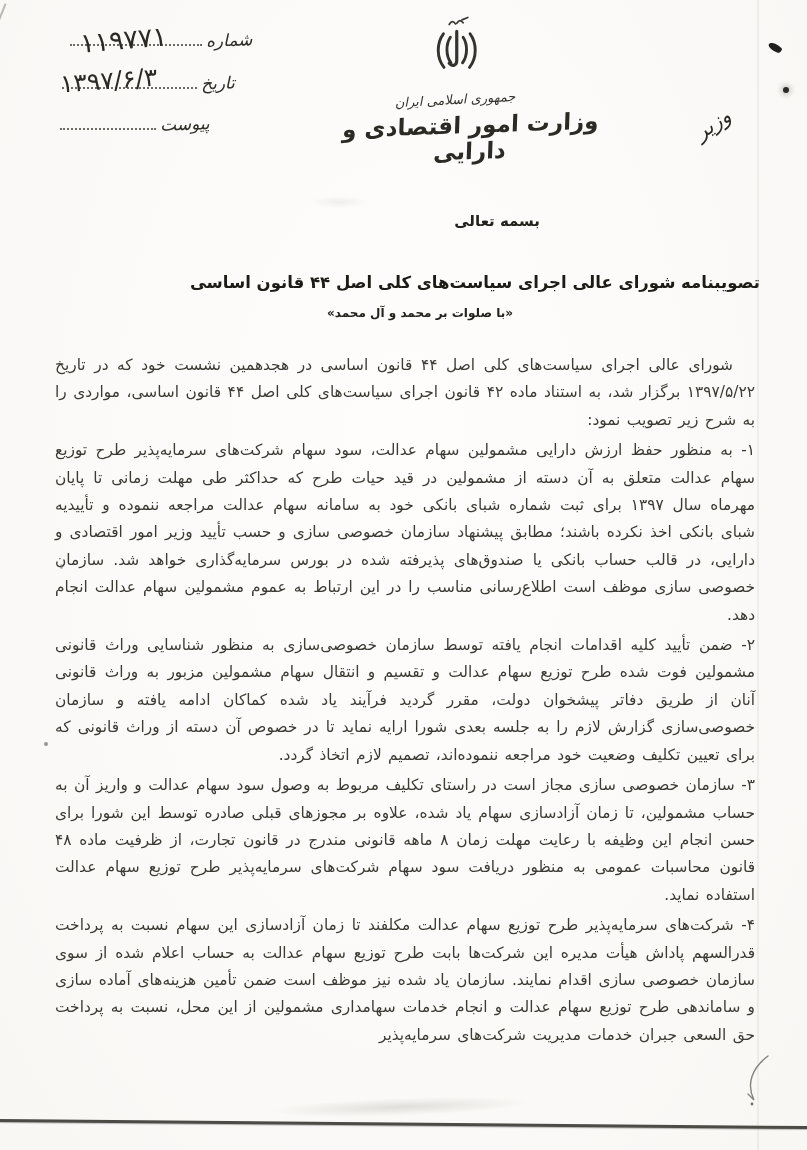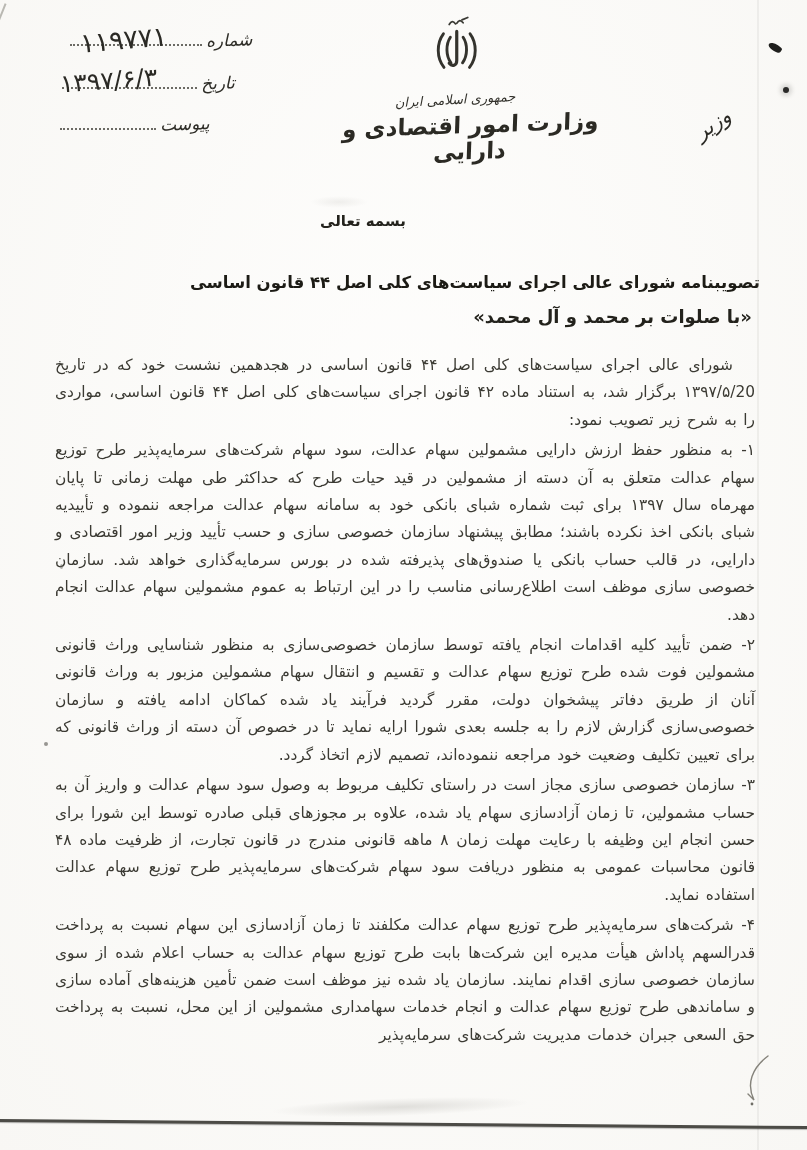--- a/index.html
+++ b/index.html
@@ -31,26 +31,26 @@
   .emblem{position:absolute;top:14px;left:426px;width:58px;height:72px;}
   .country-line{position:absolute;top:92px;left:380px;width:150px;text-align:center;
     font-size:13px;color:#33322c;transform:rotate(-3deg);font-style:italic;}
   .ministry-line{position:absolute;top:112px;left:318px;width:304px;text-align:center;
     font-size:23px;font-weight:600;color:#2b2a24;transform:rotate(-2deg) skewX(-4deg);
     letter-spacing:1px;}
   
   .minister{position:absolute;top:112px;left:694px;font-size:21px;color:#2b2a25;
     transform:rotate(-33deg);font-style:italic;letter-spacing:2px;}
   
-  .besmele{position:absolute;top:212px;left:320px;width:220px;text-align:left;
+  .besmele{position:absolute;top:212px;left:320px;width:220px;text-align:right;
     font-size:15px;font-weight:bold;color:#23221c;}
   .doc-title{position:absolute;top:273px;left:80px;width:680px;text-align:right;direction:rtl;
     font-size:16.5px;font-weight:bold;color:#1c1b15;}
-  .doc-salutation{position:absolute;top:306px;left:72px;width:680px;direction:rtl;
-    font-size:18px;font-weight:bold;color:#23221c;}
+  .doc-salutation{position:absolute;top:306px;left:80px;width:680px;text-align:center;direction:rtl;
+    font-size:12px;font-weight:bold;color:#23221c;}
   
   .body-text{position:absolute;top:352px;left:55px;width:700px;direction:rtl;}
   .body-text p{
     margin:0 0 3px 0;
     font-size:15.4px;line-height:27.4px;
     text-align:justify;word-spacing:1.5px;color:#3b3a33;
   }
   .body-text p.indent{text-indent:22px;}
   
   .artifact{position:absolute;pointer-events:none;}
@@ -103,21 +103,21 @@
   <div class="country-line">جمهوری اسلامی ایران</div>
   <div class="ministry-line">وزارت امور اقتصادی و دارایی</div>
 
   <div class="minister">وزیر</div>
 
   <div class="besmele">بسمه تعالی</div>
   <div class="doc-title">تصویبنامه شورای عالی اجرای سیاست‌های کلی اصل ۴۴ قانون اساسی</div>
   <div class="doc-salutation">«با صلوات بر محمد و آل محمد»</div>
 
   <div class="body-text">
-    <p class="indent">شورای عالی اجرای سیاست‌های کلی اصل ۴۴ قانون اساسی در هجدهمین نشست خود که در تاریخ ۱۳۹۷/۵/20 برگزار شد، به استناد ماده ۴۲ قانون اجرای سیاست‌های کلی اصل ۴۴ قانون اساسی، مواردی را به شرح زیر تصویب نمود:</p>
+    <p class="indent">شورای عالی اجرای سیاست‌های کلی اصل ۴۴ قانون اساسی در هجدهمین نشست خود که در تاریخ ۱۳۹۷/۵/۲۲ برگزار شد، به استناد ماده ۴۲ قانون اجرای سیاست‌های کلی اصل ۴۴ قانون اساسی، مواردی را به شرح زیر تصویب نمود:</p>
     <p>۱- به منظور حفظ ارزش دارایی مشمولین سهام عدالت، سود سهام شرکت‌های سرمایه‌پذیر طرح توزیع سهام عدالت متعلق به آن دسته از مشمولین در قید حیات طرح که حداکثر طی مهلت زمانی تا پایان مهرماه سال ۱۳۹۷ برای ثبت شماره شبای بانکی خود به سامانه سهام عدالت مراجعه ننموده و تأییدیه شبای بانکی اخذ نکرده باشند؛ مطابق پیشنهاد سازمان خصوصی سازی و حسب تأیید وزیر امور اقتصادی و دارایی، در قالب حساب بانکی یا صندوق‌های پذیرفته شده در بورس سرمایه‌گذاری خواهد شد. سازمان خصوصی سازی موظف است اطلاع‌رسانی مناسب را در این ارتباط به عموم مشمولین سهام عدالت انجام دهد.</p>
     <p>۲- ضمن تأیید کلیه اقدامات انجام یافته توسط سازمان خصوصی‌سازی به منظور شناسایی وراث قانونی مشمولین فوت شده طرح توزیع سهام عدالت و تقسیم و انتقال سهام مشمولین مزبور به وراث قانونی آنان از طریق دفاتر پیشخوان دولت، مقرر گردید فرآیند یاد شده کماکان ادامه یافته و سازمان خصوصی‌سازی گزارش لازم را به جلسه بعدی شورا ارایه نماید تا در خصوص آن دسته از وراث قانونی که برای تعیین تکلیف وضعیت خود مراجعه ننموده‌اند، تصمیم لازم اتخاذ گردد.</p>
     <p>۳- سازمان خصوصی سازی مجاز است در راستای تکلیف مربوط به وصول سود سهام عدالت و واریز آن به حساب مشمولین، تا زمان آزادسازی سهام یاد شده، علاوه بر مجوزهای قبلی صادره توسط این شورا برای حسن انجام این وظیفه با رعایت مهلت زمان ۸ ماهه قانونی مندرج در قانون تجارت، از ظرفیت ماده ۴۸ قانون محاسبات عمومی به منظور دریافت سود سهام شرکت‌های سرمایه‌پذیر طرح توزیع سهام عدالت استفاده نماید.</p>
     <p>۴- شرکت‌های سرمایه‌پذیر طرح توزیع سهام عدالت مکلفند تا زمان آزادسازی این سهام نسبت به پرداخت قدرالسهم پاداش هیأت مدیره این شرکت‌ها بابت طرح توزیع سهام عدالت به حساب اعلام شده از سوی سازمان خصوصی سازی اقدام نمایند. سازمان یاد شده نیز موظف است ضمن تأمین هزینه‌های آماده سازی و ساماندهی طرح توزیع سهام عدالت و انجام خدمات سهامداری مشمولین از این محل، نسبت به پرداخت حق السعی جبران خدمات مدیریت شرکت‌های سرمایه‌پذیر</p>
   </div>
 
   <div class="artifact speck-comma"></div>
   <div class="artifact speck-dot"></div>
   <div class="artifact corner-line"></div>
   <div class="artifact edge-shadow"></div>

